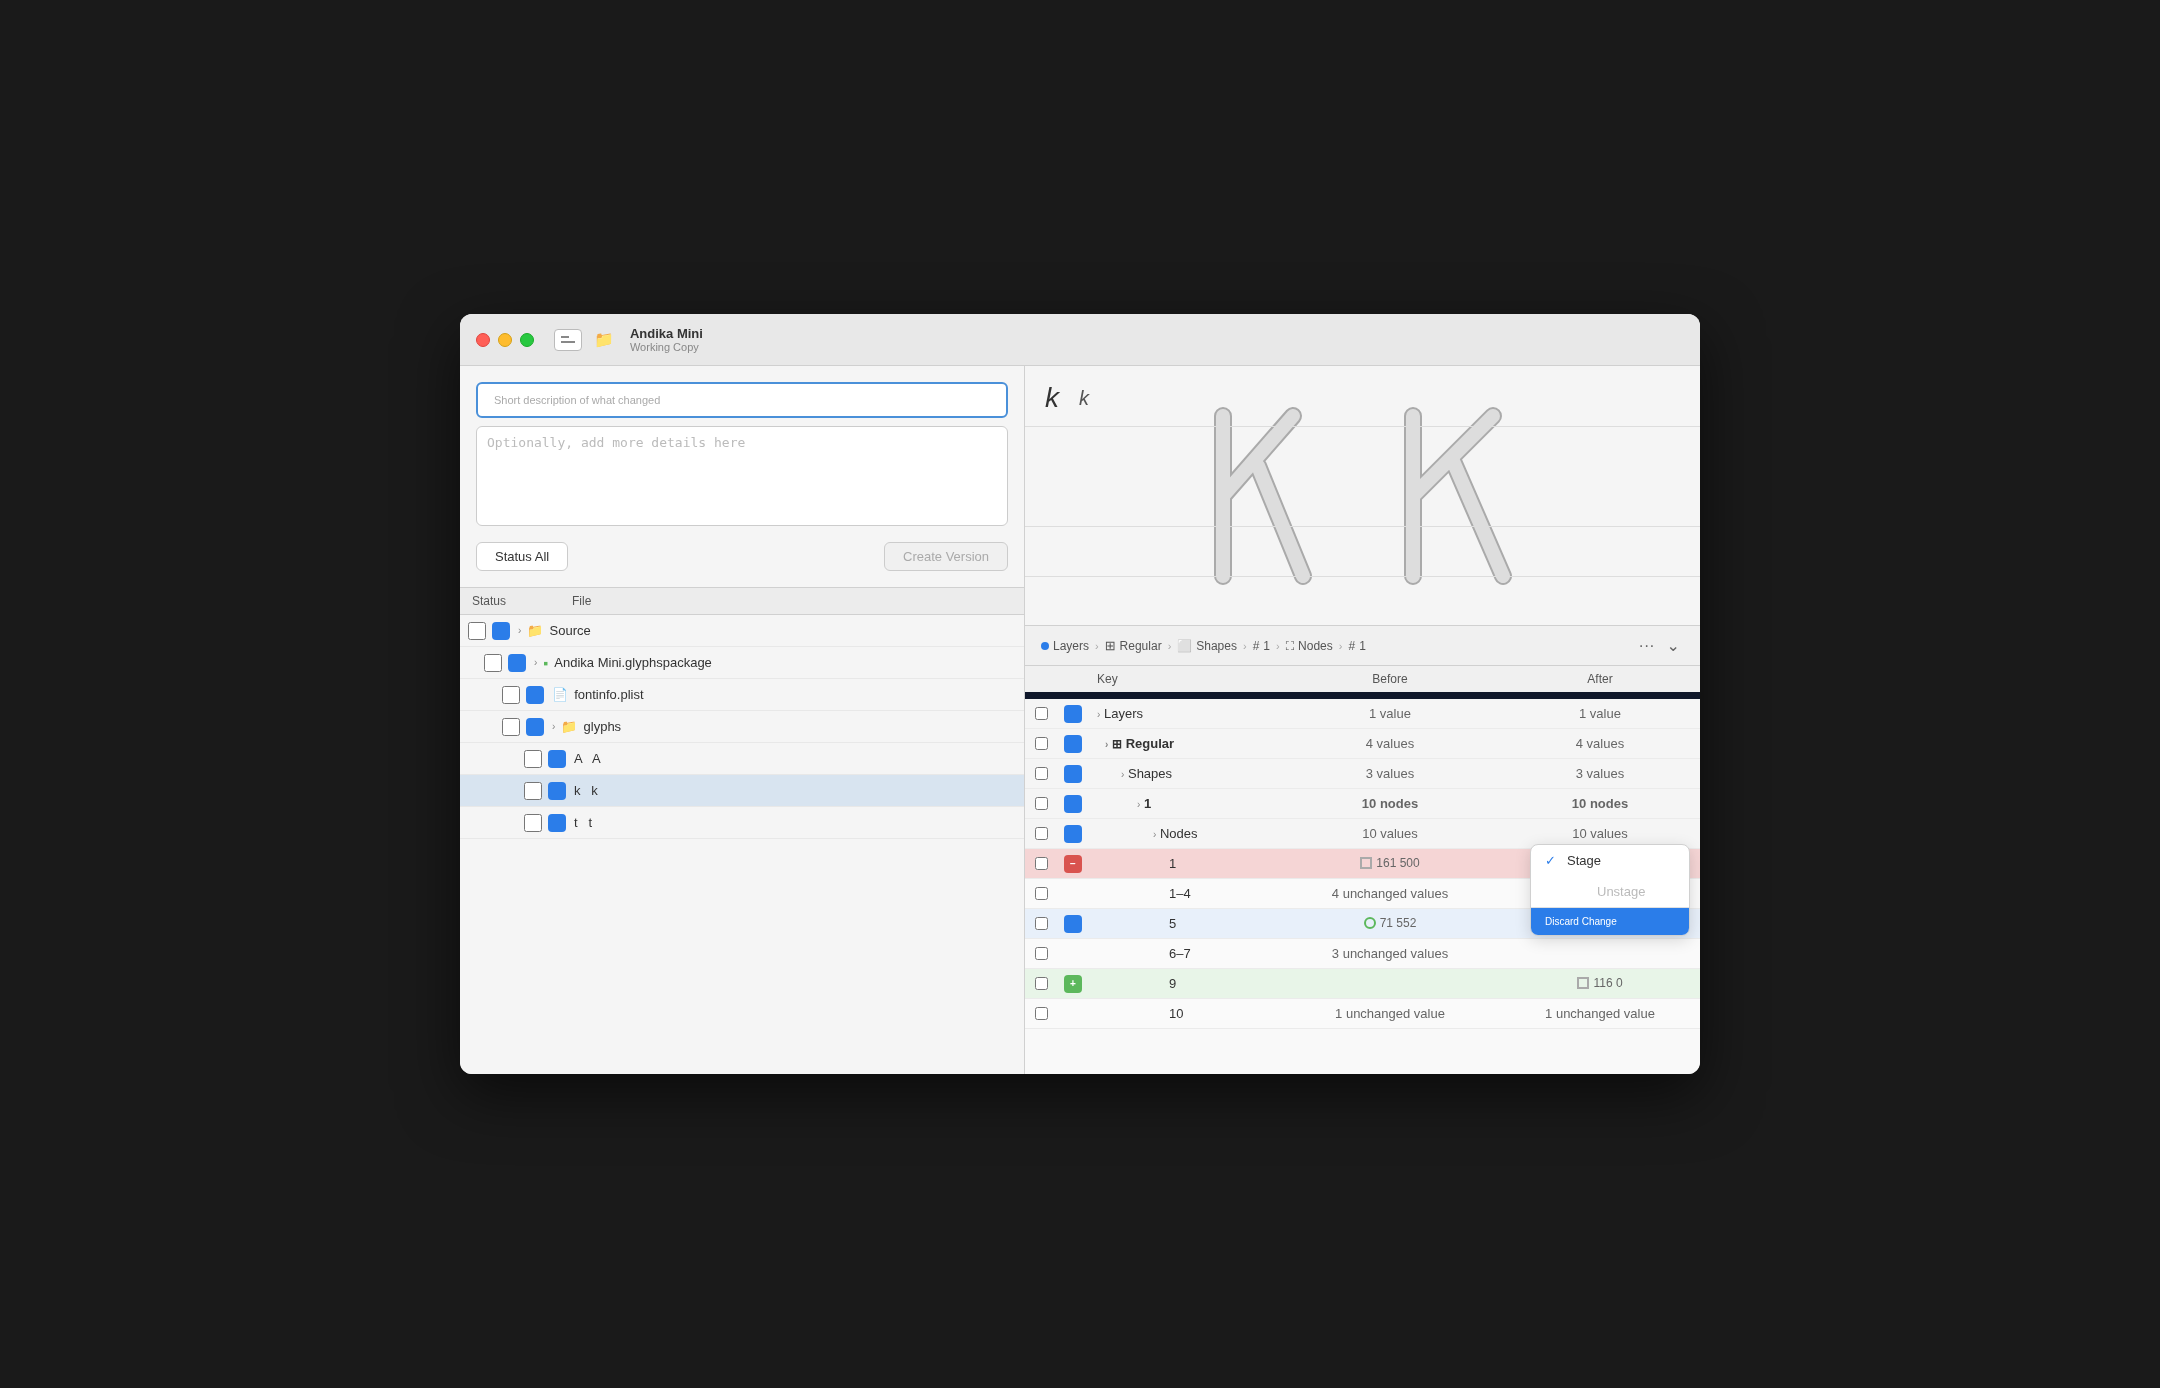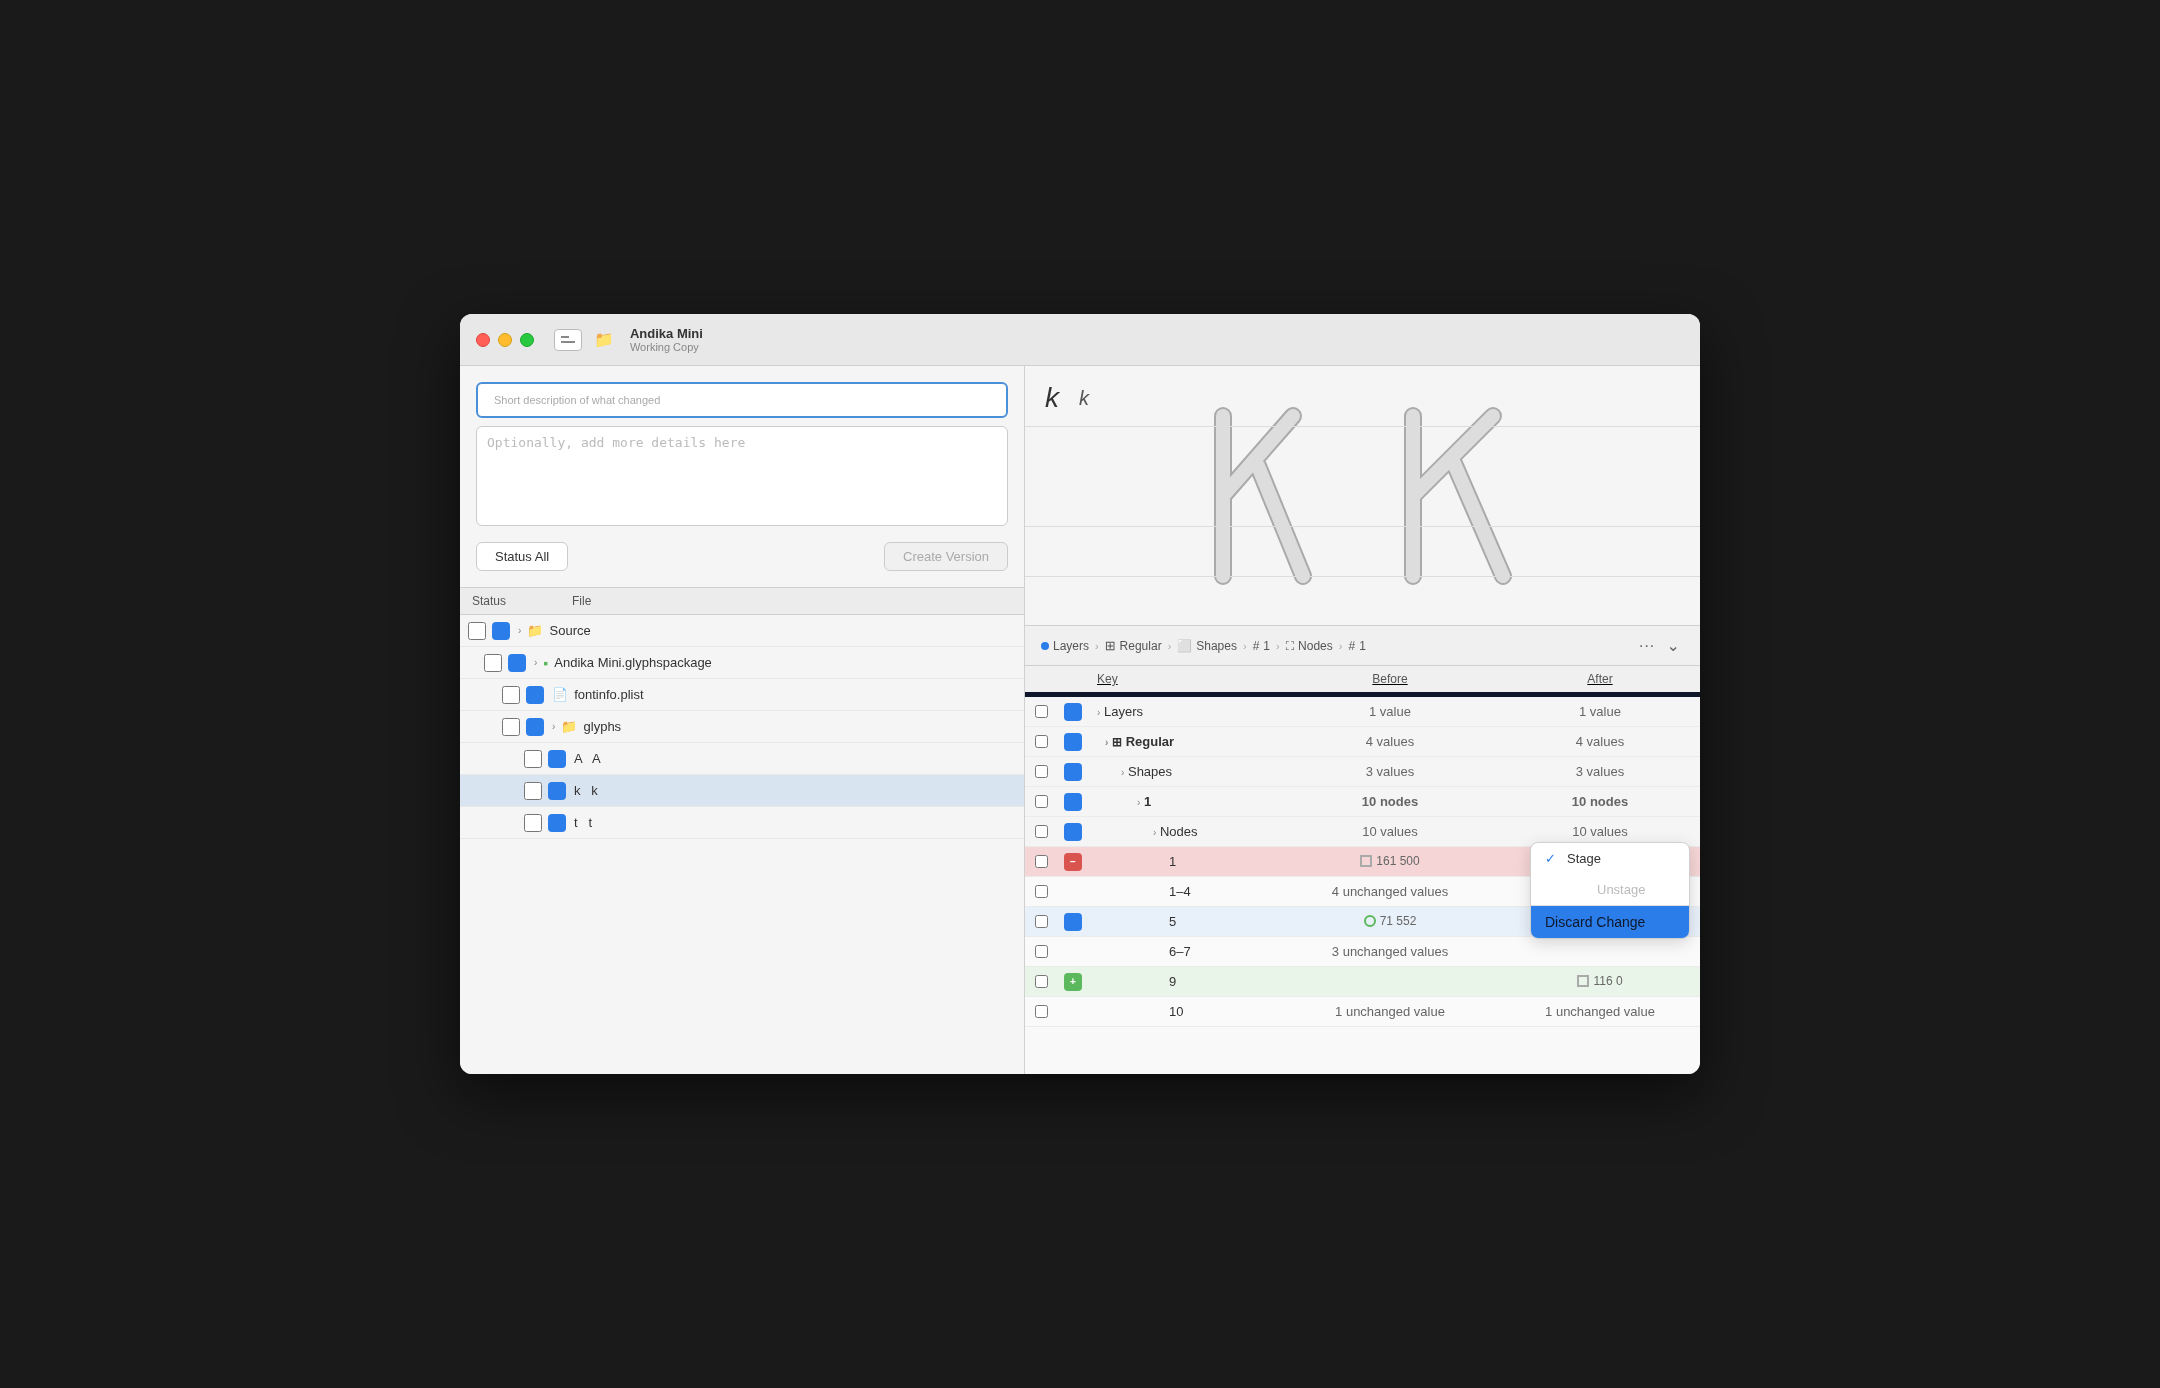--- a/index.html
+++ b/index.html
@@ -322,23 +322,22 @@
     
     .diff-table {
       flex: 1;
       overflow-y: auto;
     }
 
     .diff-header-row {
       display: flex;
       align-items: flex-end;
       background: #f0f0f0;
-      border-bottom: 5px solid #0f172a;
+      border-bottom: 7px solid #0f172a;
       padding: 6px 0;
-      text-decoration: underline;
     }
     .diff-col-check { width: 32px; }
     .diff-col-stage { width: 32px; }
     .diff-col-key { flex: 1; font-size: 12px; color: #555; padding-left: 8px; }
     .diff-col-before { width: 220px; font-size: 12px; color: #555; text-align: center; }
     .diff-col-after { width: 200px; font-size: 12px; color: #555; text-align: center; }
 
     .diff-row {
       display: flex;
       align-items: center;
@@ -441,22 +440,22 @@
       color: #333;
       cursor: pointer;
       gap: 8px;
     }
     .context-menu-item.disabled { color: #bbb; margin-left: 30px; }
     .context-menu-divider { height: 1px; background: #e0e0e0; }
     .context-menu-btn {
       display: flex;
       align-items: center;
       padding: 8px 14px;
-      font-size: 14px;
-      color: #0f172a;
+      font-size: 10px;
+      color: #ffffff;
       background: #2b7de9;
       cursor: pointer;
       gap: 8px;
       font-weight: 500;
     }
     .check-icon {
       width: 14px;
       font-size: 13px;
       color: #2b7de9;
     }

